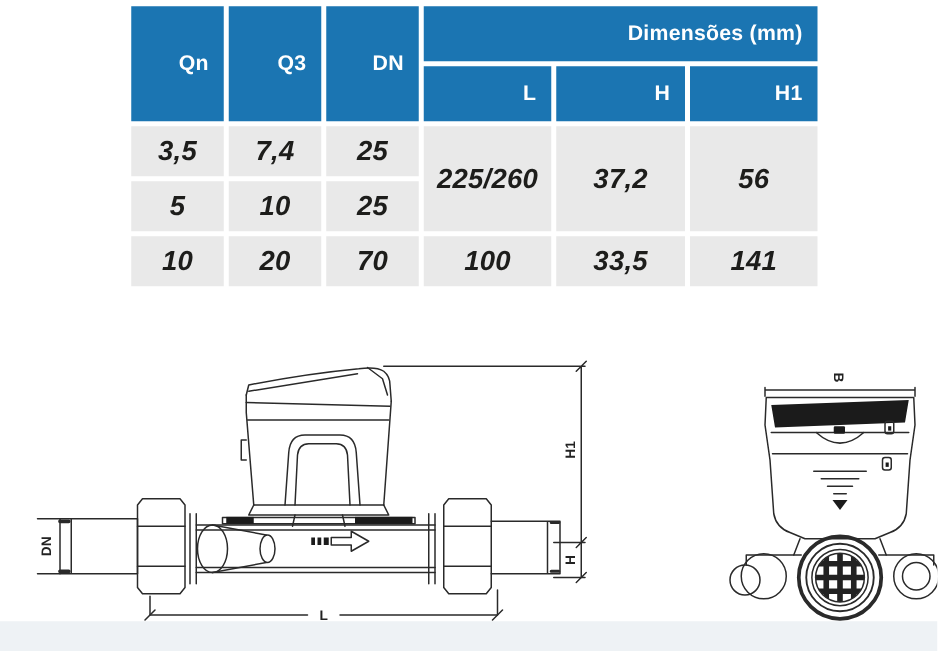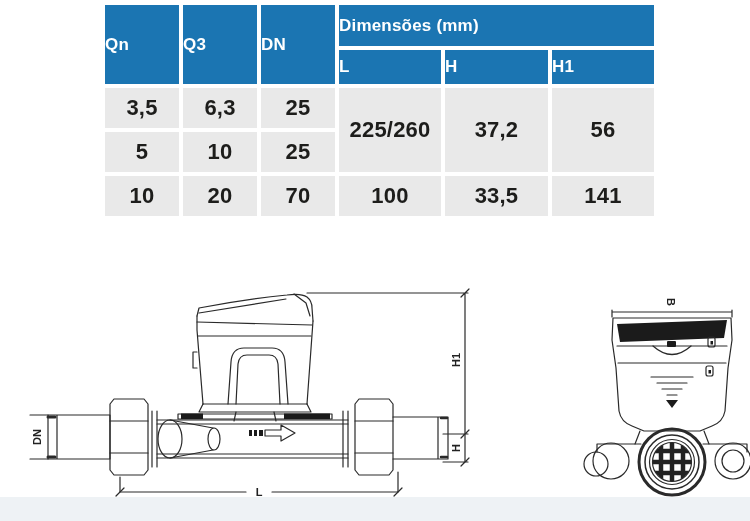--- a/index.html
+++ b/index.html
@@ -14,31 +14,31 @@
     width:750px;height:521px;position:relative;background:#ffffff;
     font-family:"Liberation Sans",sans-serif;overflow:hidden;
   }
   
   table.spec-table{
     position:absolute;left:101px;top:1px;
     border-collapse:separate;border-spacing:4px;table-layout:fixed;
   }
   table.spec-table th{
     background:var(--header-blue);color:#ffffff;
-    font-size:17px;font-weight:700;text-align:left;vertical-align:middle;
-    padding:0;letter-spacing:.2px;
+    font-size:17px;font-weight:700;text-align:right;vertical-align:middle;
+    padding:12px;letter-spacing:.2px;
   }
   table.spec-table td{
     background:var(--cell-gray);color:var(--text-dark);
     font-size:22px;font-weight:700;text-align:center;vertical-align:middle;
     padding:0;letter-spacing:.2px;
   }
   tr.hdr-top{height:41px;}
   tr.hdr-sub{height:34px;}
-  tr.body-row{height:40px;}
+  tr.body-row{height:40px;font-style:italic;}
   
   .drawing{position:absolute;left:0;top:268px;width:750px;height:247px;z-index:2;}
   .drawing .ln{fill:none;stroke:var(--line-dark);stroke-width:1.2;stroke-linejoin:round;stroke-linecap:round;}
   .drawing .thick{fill:none;stroke:var(--line-dark);stroke-width:3;}
   .drawing .fil{fill:#1b1b1b;stroke:none;}
   .drawing .dim{font:700 11px "Liberation Sans",sans-serif;fill:#222222;text-anchor:middle;}
   .footer-band{position:absolute;left:0;top:497px;width:750px;height:24px;background:var(--footer-band);z-index:1;}
 </style>
 </head>
 <body>
@@ -61,21 +61,21 @@
     </tr>
     <tr class="hdr-sub">
       <th>L</th>
       <th>H</th>
       <th>H1</th>
     </tr>
   </thead>
   <tbody>
     <tr class="body-row">
       <td>3,5</td>
-      <td>6,3</td>
+      <td>7,4</td>
       <td>25</td>
       <td rowspan="2">225/260</td>
       <td rowspan="2">37,2</td>
       <td rowspan="2">56</td>
     </tr>
     <tr class="body-row">
       <td>5</td>
       <td>10</td>
       <td>25</td>
     </tr>

